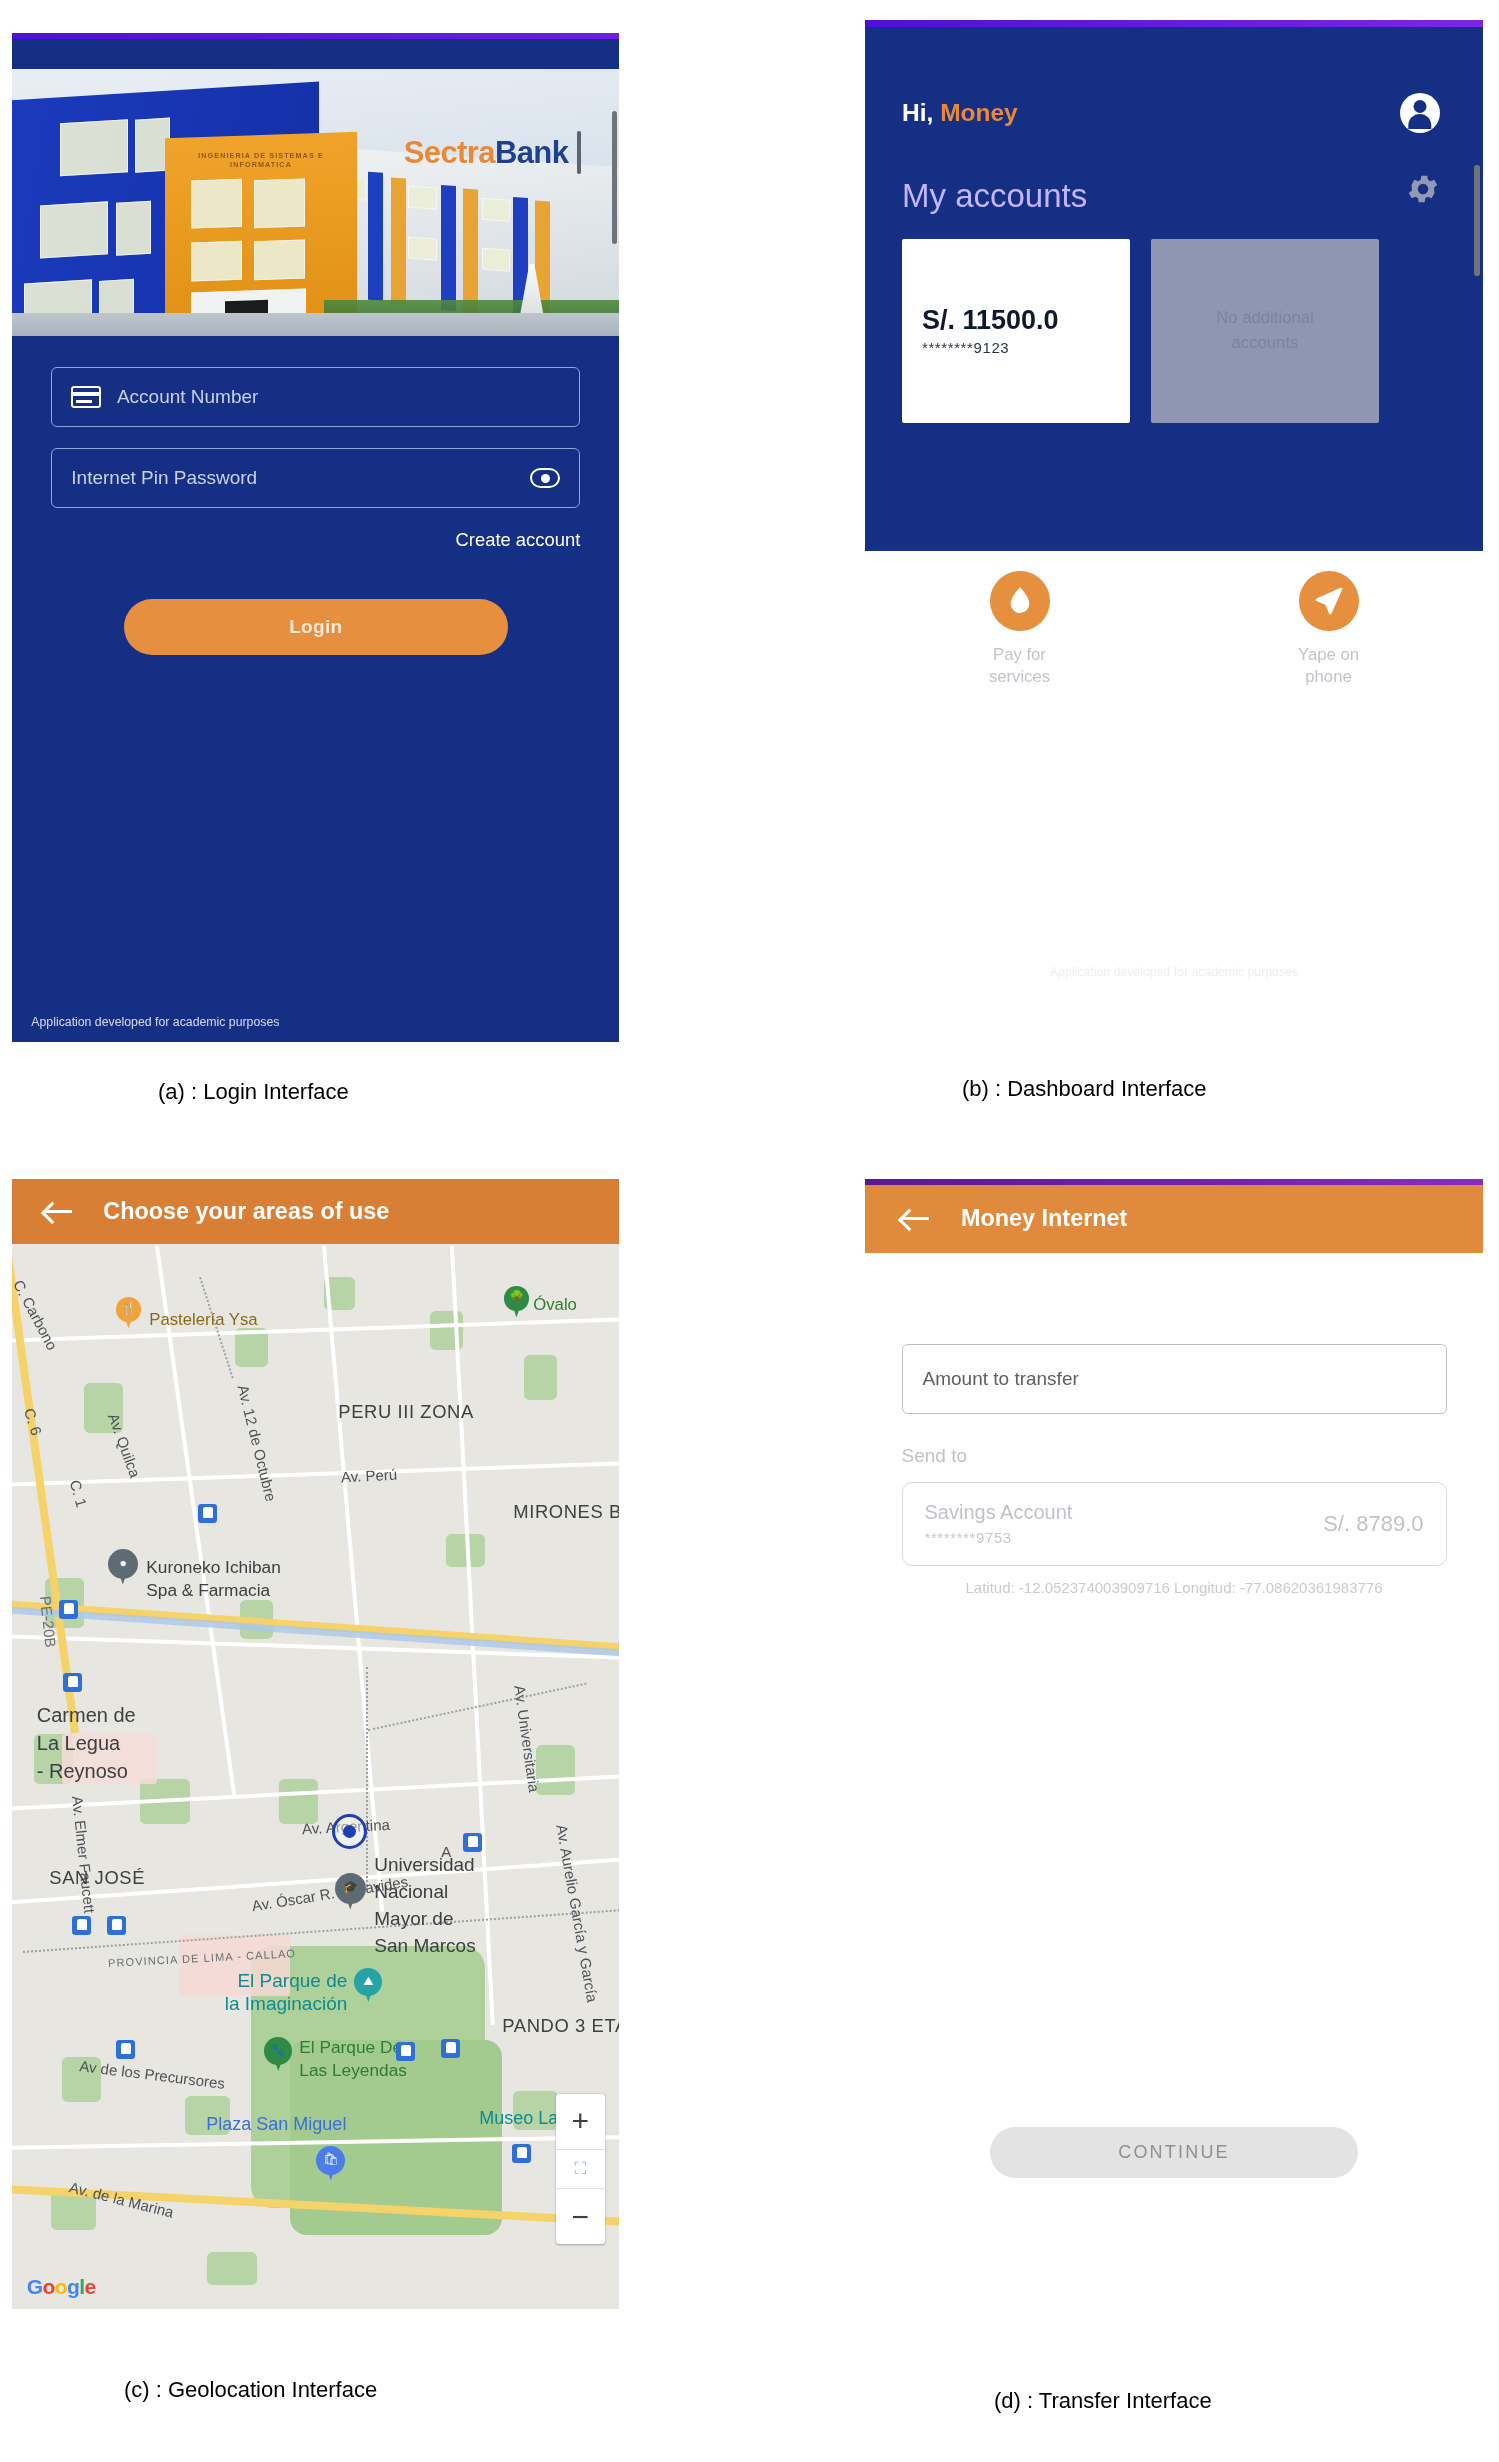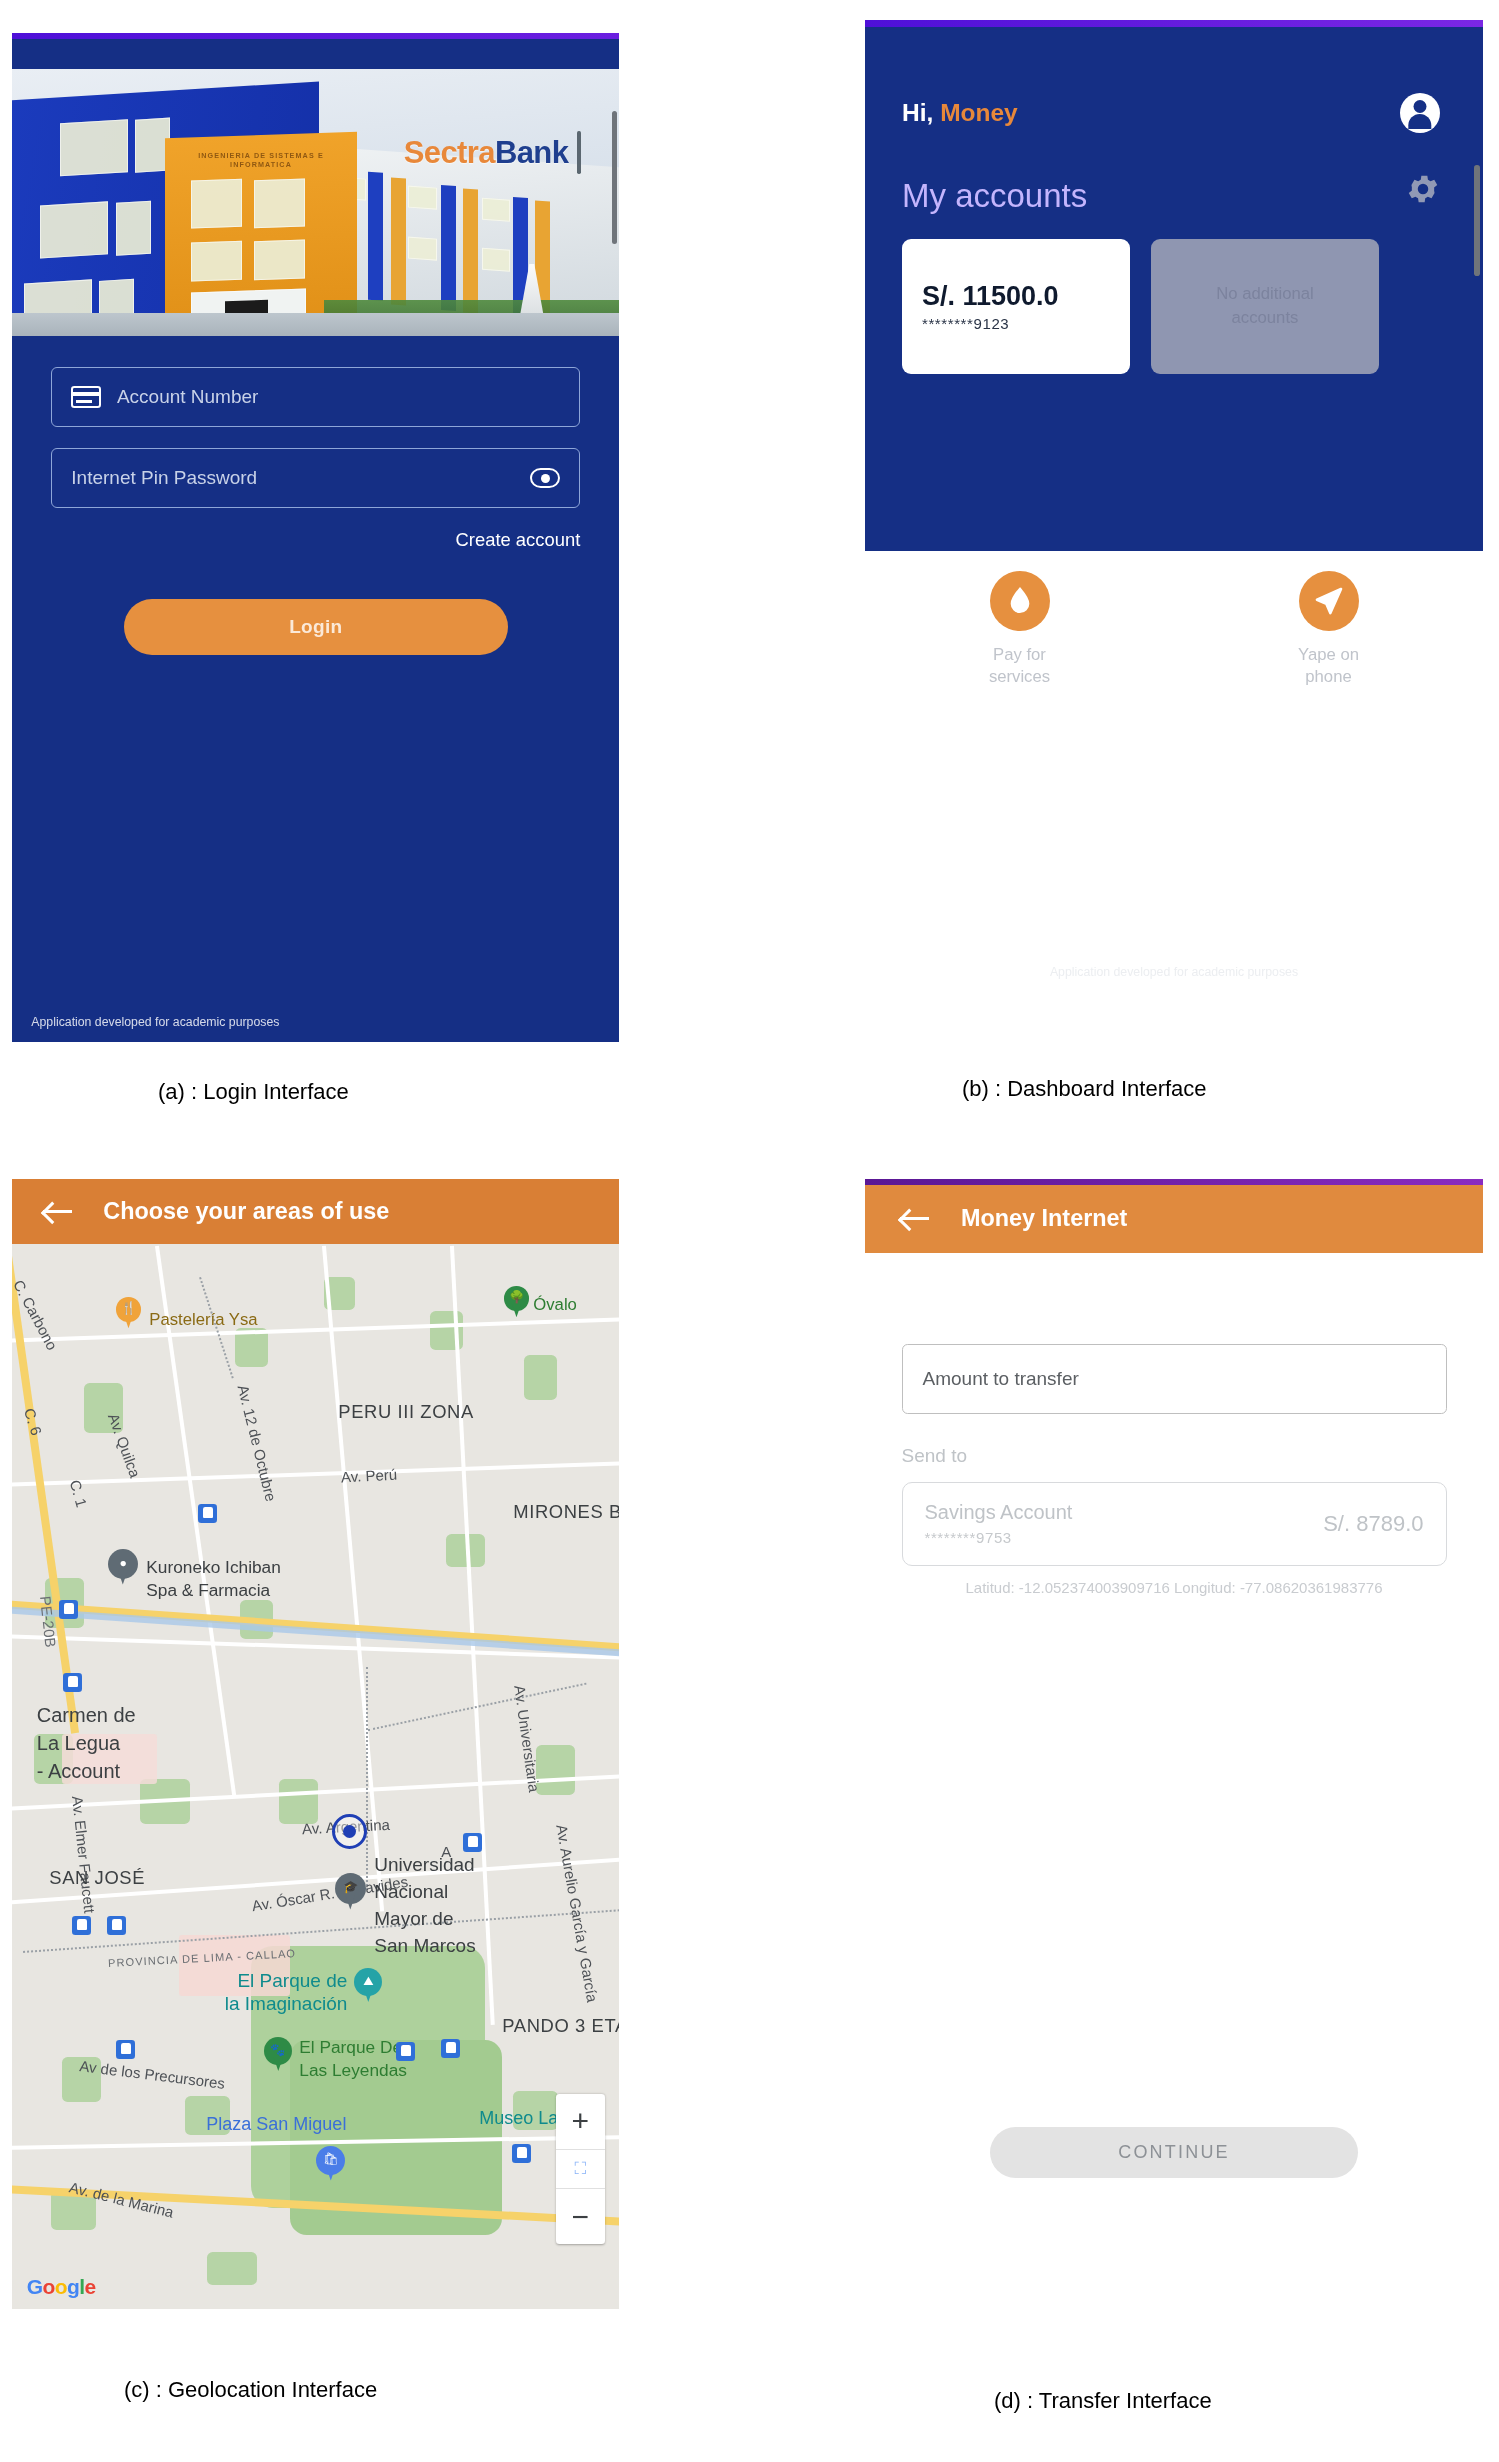--- a/index.html
+++ b/index.html
@@ -113,21 +113,21 @@
     border-radius:50%; background:#fff; }
   .avatar-ic::before { content:""; position:absolute; left:50%; top:7.8px;
     transform:translateX(-50%); width:13px; height:13px; border-radius:50%; background:#152f85;}
   .avatar-ic::after { content:""; position:absolute; left:50%; bottom:3.9px;
     transform:translateX(-50%); width:23.4px; height:14.5px;
     border-radius:11.7px 11.7px 0 0; background:#152f85;}
   .myacct { position:absolute; left:37px; top:150px; font-size:33px; font-weight:normal; color:#c4b5fd;}
   .gear { position:absolute; right:42px; top:144px; width:36px; height:36px; }
   .gear svg { width:100%; height:100%; fill:#9199b5; }
   .acct-cards { position:absolute; left:37px; top:212px; display:flex; gap:21px; }
-  .acct-card { width:228px; height:135px; border-radius:9px; background:#fff;
+  .acct-card { width:228px; height:184px; border-radius:2px; background:#fff;
     padding:0 20px; display:flex; flex-direction:column; justify-content:center;}
   .acct-card .bal { font-size:27px; font-weight:bold; color:#0f1a2e; }
   .acct-card .num { font-size:15px; color:#2a3447; margin-top:3.3px; letter-spacing:0.6px;}
   .acct-card.empty { background:#8f96b1; align-items:center; text-align:center;
     color:#7c839e; font-size:16.7px; line-height:24.5px; justify-content:center; }
   .quick-row { position:absolute; left:0; top:551px; width:618px;
     display:flex; justify-content:space-around; }
   .quick { width:167px; text-align:center; }
   .qicon { width:60px; height:60px; border-radius:50%; background:#e6903f;
     margin:0 auto 13.4px auto; display:flex; align-items:center; justify-content:center; }
@@ -427,21 +427,21 @@
       <div class="mlbl" style="left:239px;top:641px;transform:rotate(-9deg)">Av. Óscar R. Benavides</div>
       <div class="mlbl rot" style="left:558px;top:579px;transform:rotate(80deg)">Av. Aurelio García y García</div>
       <div class="mlbl" style="left:67px;top:822px;transform:rotate(7deg)">Av de los Precursores</div>
       <div class="mlbl" style="left:56px;top:947px;transform:rotate(14deg)">Av. de la Marina</div>
       <div class="mlbl" style="left:429px;top:599px">A</div>
 
       <div class="mlbl big" style="left:326px;top:157px">PERU III ZONA</div>
       <div class="mlbl big" style="left:501px;top:257px">MIRONES BAJ</div>
       <div class="mlbl" style="left:24.5px;top:457px;font-size:20px;line-height:28px;color:#3c4043;white-space:pre-line">Carmen de
 La Legua
-- Account</div>
+- Reynoso</div>
       <div class="mlbl big" style="left:37px;top:623px">SAN JOSÉ</div>
       <div class="mlbl big" style="left:490px;top:771px">PANDO 3 ETAPA</div>
       <div class="mlbl" style="left:96px;top:708px;font-size:11px;letter-spacing:1.1px;color:#6b6f73;transform:rotate(-3deg)">PROVINCIA DE LIMA - CALLAO</div>
 
       <div class="pin orange" style="left:104px;top:53px">
           <span class="head"></span>
           <span class="tail"></span>
           <span class="gl">🍴</span>
         </div>
       <div class="mlbl orange" style="left:137px;top:66px;font-size:16.7px">Pastelería Ysa</div>

